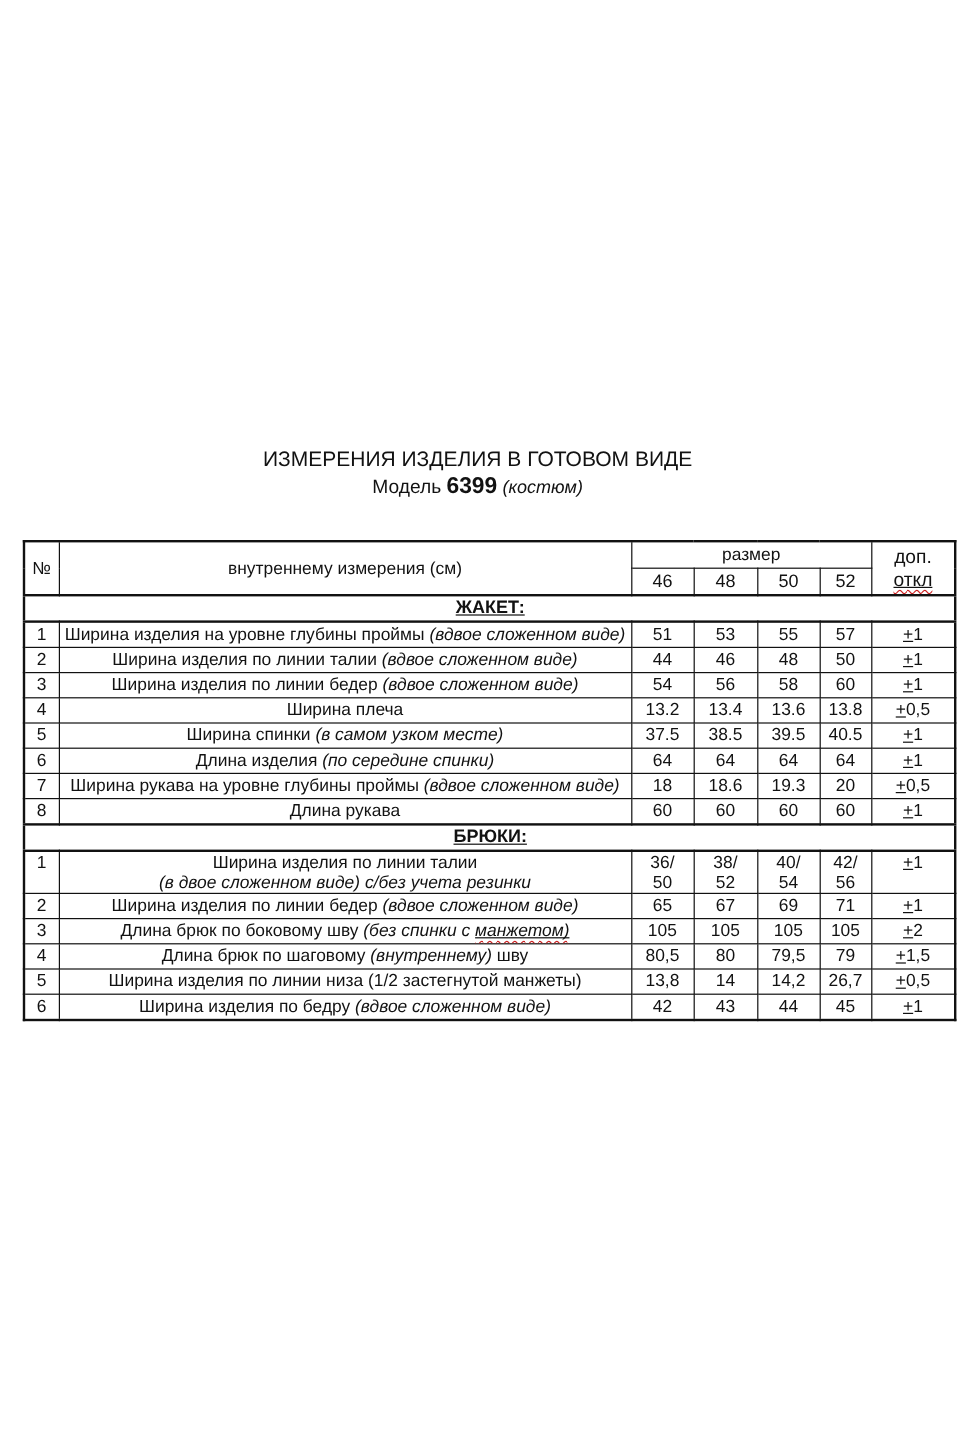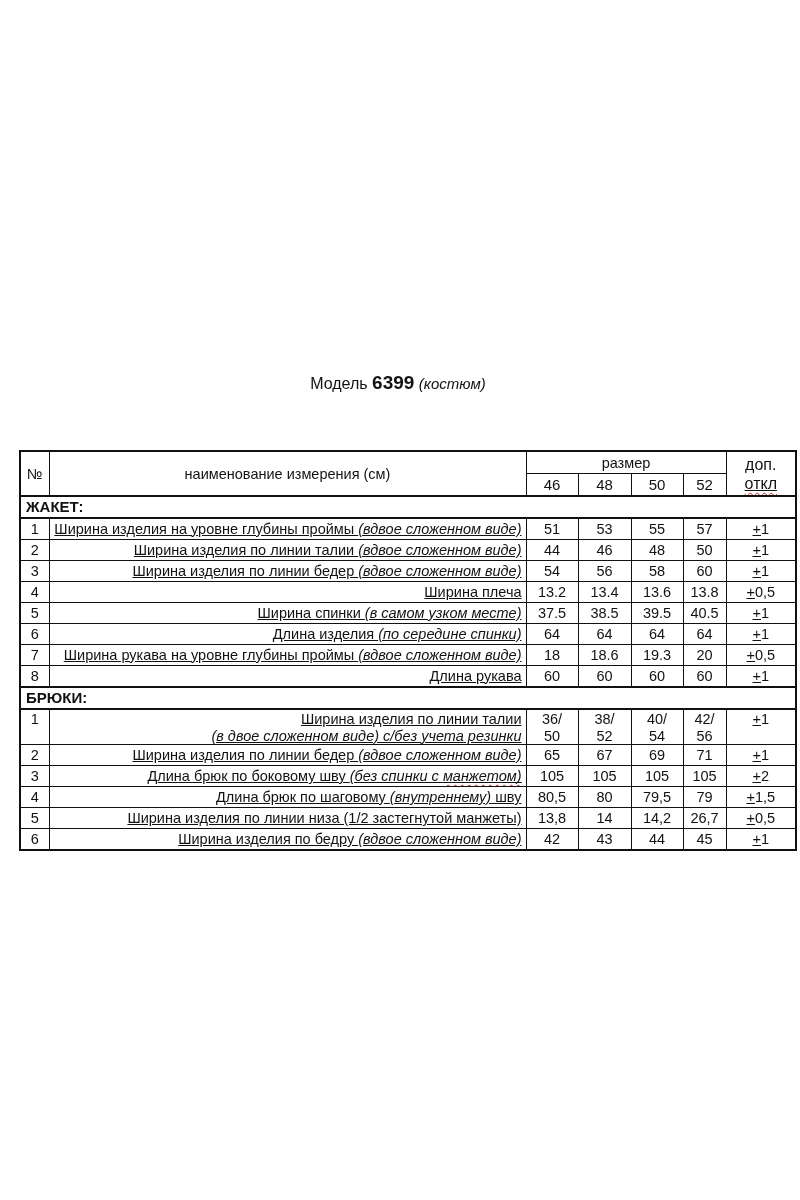--- a/index.html
+++ b/index.html
@@ -30,25 +30,25 @@
     vertical-align: middle;
     overflow: hidden; white-space: nowrap;
   }
   .meas thead { border-bottom: 2px solid #111; }
   .meas thead th { font-weight: 400; text-align: center; height: 21px; }
   .th-num, .th-name { vertical-align: top; padding-top: 2px; }
   .th-tol { font-size: 16px; line-height: 19px; vertical-align: top; padding-top: 2px; }
   .sizes-row th { font-weight: 700; font-size: 15px; height: 21px; }
 
   .section-row { border-top: 2px solid #111; border-bottom: 2px solid #111; }
-  .section-row td { font-weight: 700; font-size: 15px; text-align: left; padding-left: 5px; height: 21px; }
+  .section-row td { font-weight: 700; font-size: 15px; text-align: center; padding-left: 5px; height: 21px; text-decoration: underline; }
 
   .meas tbody td { height: 20px; line-height: 1.15; }
   .cell-num { text-align: center; }
-  .cell-name { text-align: right; padding-left: 5px; text-decoration: underline; }
+  .cell-name { text-align: center; padding-left: 5px; }
   .cell-val, .cell-tol { text-align: center; }
   .two-line td { vertical-align: top; padding-top: 1px; height: 39px; }
 
   .it { font-style: italic; }
   .useg { text-decoration: underline; text-decoration-color: #111; }
   .squig {
     text-decoration-line: underline;
     text-decoration-style: wavy;
     text-decoration-color: #cc2222;
     text-decoration-thickness: 1px;
@@ -56,37 +56,38 @@
     text-decoration-skip-ink: none;
   }
   .pm { text-decoration: underline; }
 </style>
 </head>
 <body>
 
 <div class="page">
 
   <div class="title-block">
+    <div class="t1">ИЗМЕРЕНИЯ ИЗДЕЛИЯ В ГОТОВОМ ВИДЕ</div>
     <div class="t2"><span>Модель</span> <span class="model-number">6399</span> <span class="model-note">(костюм)</span></div>
   </div>
 
   <table class="meas">
     <colgroup>
       <col style="width:29px">
         <col style="width:477px">
         <col style="width:52px">
       <col style="width:53px">
         <col style="width:52px">
         <col style="width:43px">
         <col style="width:70px">
     </colgroup>
     <thead>
       <tr>
         <th class="th-num" rowspan="2">№</th>
-        <th class="th-name" rowspan="2">наименование измерения (см)</th>
+        <th class="th-name" rowspan="2">внутреннему измерения (см)</th>
         <th colspan="4">размер</th>
         <th class="th-tol" rowspan="2"><span>доп.</span><br><span class="useg"><span class="squig">откл</span></span></th>
       </tr>
       <tr class="sizes-row">
         <th>46</th>
         <th>48</th>
         <th>50</th>
         <th>52</th>
       </tr>
     </thead>

